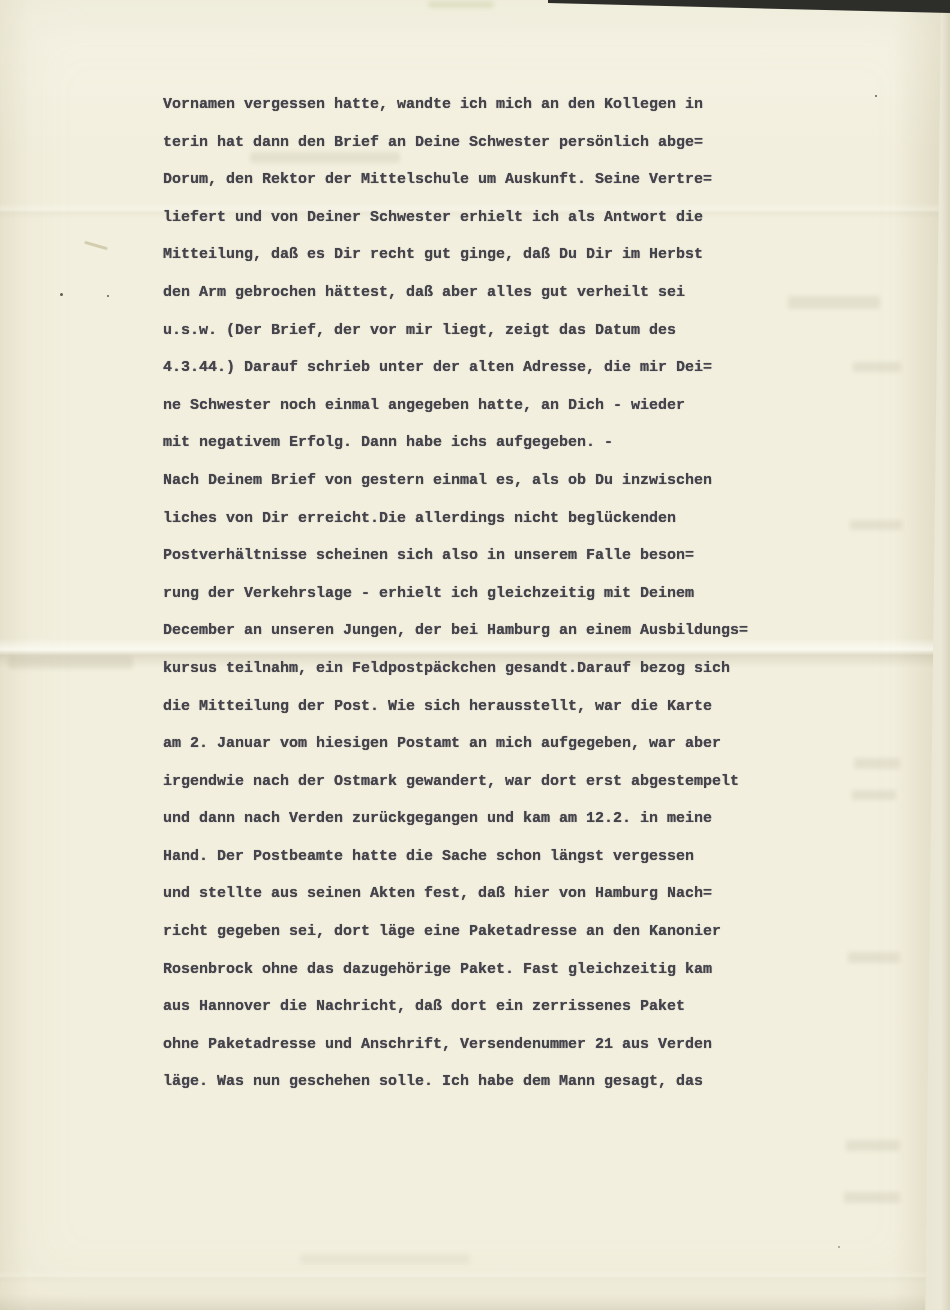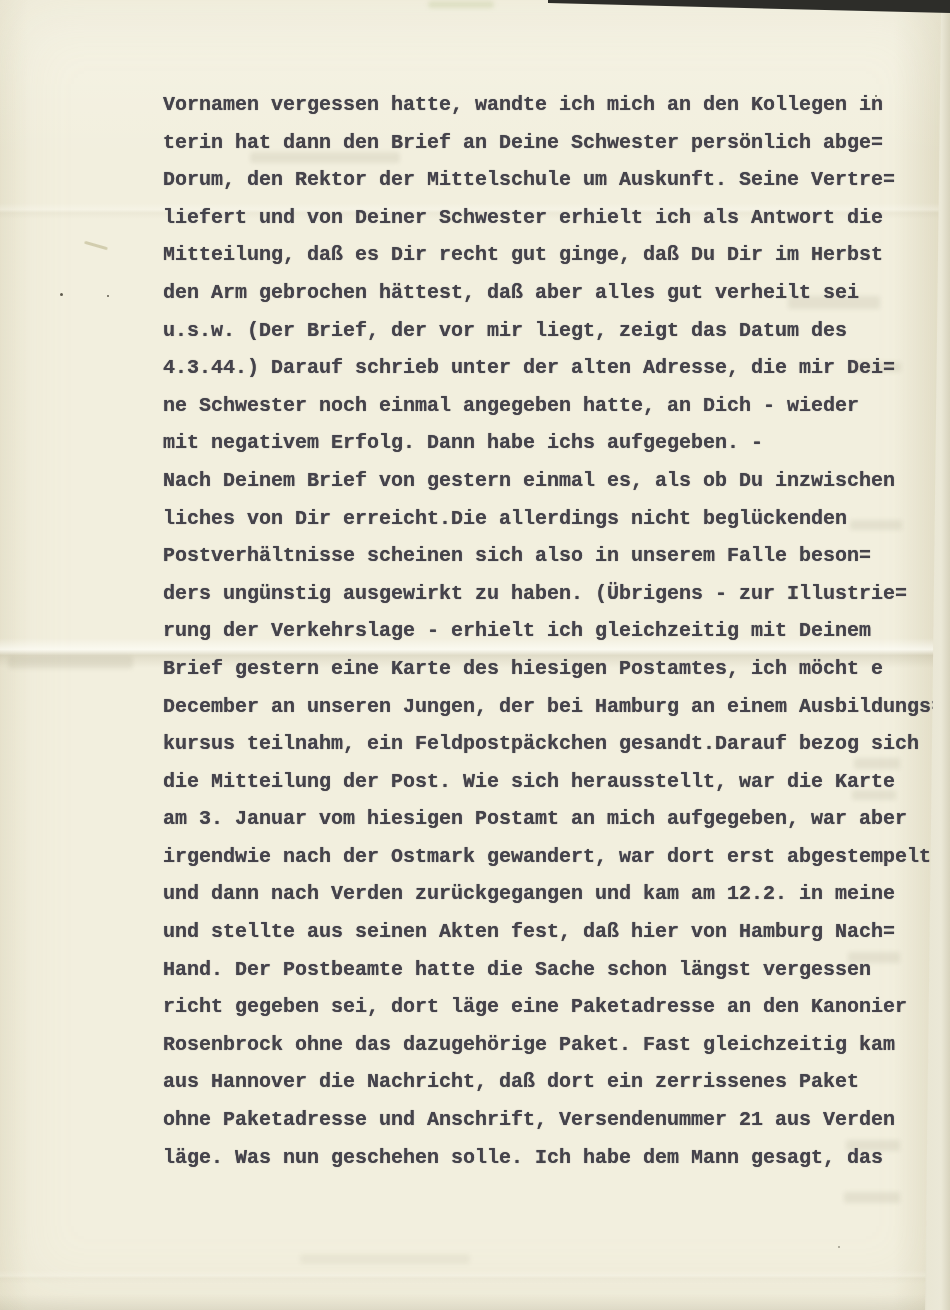--- a/index.html
+++ b/index.html
@@ -48,21 +48,21 @@
     top:1270px;height:14px;opacity:.4;
     background:linear-gradient(180deg, rgba(255,255,250,0) 0%, rgba(255,255,250,0.4) 40%, rgba(160,152,122,0.12) 60%, rgba(255,255,250,0) 100%);
   }
   
   .letter-body{
     position:absolute;left:163px;top:86px;width:760px;
   }
   .line{
     position:relative;
     height:37.6px;line-height:37.6px;
-    font-size:20px;letter-spacing:0;
+    font-size:15px;letter-spacing:0;
     font-weight:bold;
     color:var(--ink,#45434b);
     text-shadow:0 0 0.8px rgba(58,56,66,0.85);
     white-space:pre;
   }
   
   .ghost{position:absolute;background:#9d987f;opacity:.16;border-radius:3px;filter:blur(2px);}
   .speck{position:absolute;border-radius:50%;background:#5f5b4e;}
   .stain-diag{position:absolute;left:84px;top:244px;width:24px;height:3px;background:#b8b287;
     opacity:.55;transform:rotate(16deg);border-radius:2px;filter:blur(0.6px);}
@@ -105,31 +105,29 @@
       <div class="line">liefert und von Deiner Schwester erhielt ich als Antwort die</div>
       <div class="line">Mitteilung, daß es Dir recht gut ginge, daß Du Dir im Herbst</div>
       <div class="line">den Arm gebrochen hättest, daß aber alles gut verheilt sei</div>
       <div class="line">u.s.w. (Der Brief, der vor mir liegt, zeigt das Datum des</div>
       <div class="line">4.3.44.) Darauf schrieb unter der alten Adresse, die mir Dei=</div>
       <div class="line">ne Schwester noch einmal angegeben hatte, an Dich - wieder</div>
       <div class="line">mit negativem Erfolg. Dann habe ichs aufgegeben. -</div>
       <div class="line">Nach Deinem Brief von gestern einmal es, als ob Du inzwischen</div>
       <div class="line">liches von Dir erreicht.Die allerdings nicht beglückenden</div>
       <div class="line">Postverhältnisse scheinen sich also in unserem Falle beson=</div>
-      <div class="line">ders ungünstig ausgewirkt zu haben. (Übrigens - zur Illustrie=</div>
       <div class="line">rung der Verkehrslage - erhielt ich gleichzeitig mit Deinem</div>
-      <div class="line">Brief gestern eine Karte des hiesigen Postamtes, ich möcht e</div>
       <div class="line">December an unseren Jungen, der bei Hamburg an einem Ausbildungs=</div>
       <div class="line">kursus teilnahm, ein Feldpostpäckchen gesandt.Darauf bezog sich</div>
       <div class="line">die Mitteilung der Post. Wie sich herausstellt, war die Karte</div>
-      <div class="line">am 3. Januar vom hiesigen Postamt an mich aufgegeben, war aber</div>
+      <div class="line">am 2. Januar vom hiesigen Postamt an mich aufgegeben, war aber</div>
       <div class="line">irgendwie nach der Ostmark gewandert, war dort erst abgestempelt</div>
       <div class="line">und dann nach Verden zurückgegangen und kam am 12.2. in meine</div>
+      <div class="line">Hand. Der Postbeamte hatte die Sache schon längst vergessen</div>
       <div class="line">und stellte aus seinen Akten fest, daß hier von Hamburg Nach=</div>
-      <div class="line">Hand. Der Postbeamte hatte die Sache schon längst vergessen</div>
       <div class="line">richt gegeben sei, dort läge eine Paketadresse an den Kanonier</div>
       <div class="line">Rosenbrock ohne das dazugehörige Paket. Fast gleichzeitig kam</div>
       <div class="line">aus Hannover die Nachricht, daß dort ein zerrissenes Paket</div>
       <div class="line">ohne Paketadresse und Anschrift, Versendenummer 21 aus Verden</div>
       <div class="line">läge. Was nun geschehen solle. Ich habe dem Mann gesagt, das</div>
     </div>
   <div class="bottom-shade"></div>
 </div>
 
 <div class="top-edge"></div>

